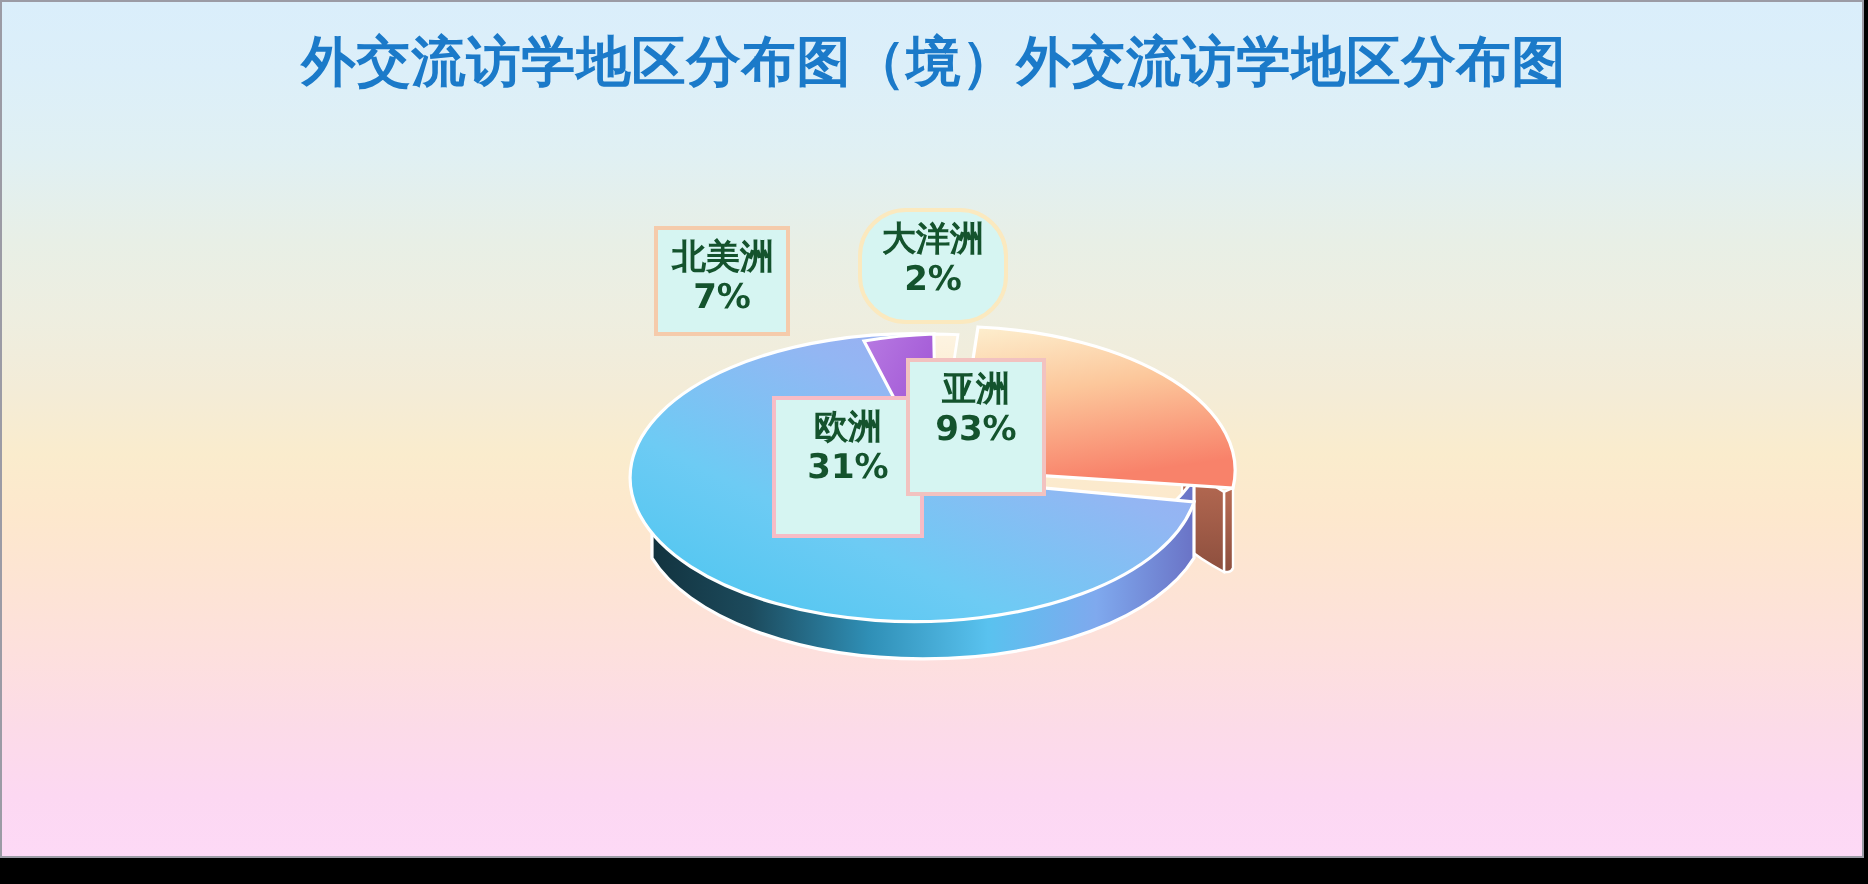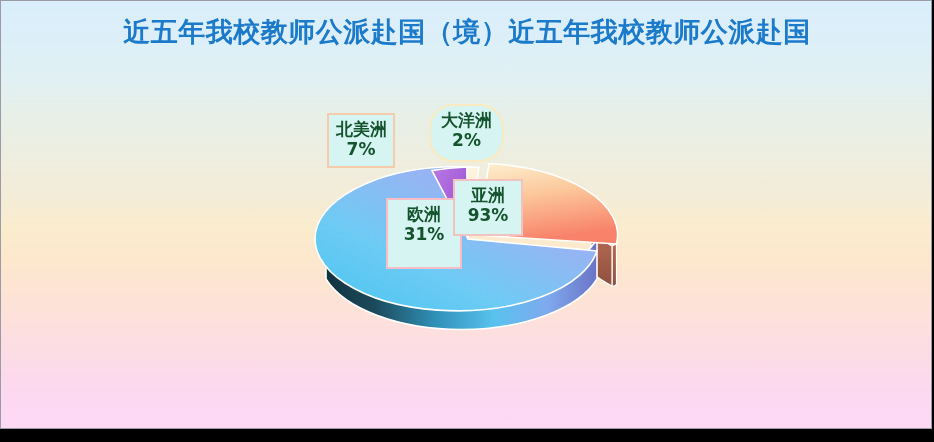--- a/index.html
+++ b/index.html
@@ -92,30 +92,30 @@
     border-radius: 24px;
   }
   #label-europe {
     left: 385px; top: 197px;
     width: 76px; height: 71px;
     border-color: #f7bcc6;
     text-align: center;
   }
   #label-asia {
     left: 452px; top: 178px;
-    width: 70px; height: 57px;
+    width: 70px; height: 69px;
     border-color: #f2c2c0;
   }
 </style>
 </head>
 <body>
 
 <div id="chart-frame">
 
-  <div id="chart-title">近五年我校教师公派赴国（境）近五年我校教师公派赴国</div>
+  <div id="chart-title">外交流访学地区分布图（境）外交流访学地区分布图</div>
 
   <div id="pie-wrap">
     <svg id="pie-svg" width="340" height="230" viewBox="0 0 340 230">
       <defs>
 
         <linearGradient id="gradAsiaTop" x1="0" y1="0" x2="0.25" y2="1">
           <stop offset="0%" stop-color="#fdf0d0"></stop>
           <stop offset="45%" stop-color="#fcc79b"></stop>
           <stop offset="100%" stop-color="#f8826a"></stop>
         </linearGradient>

